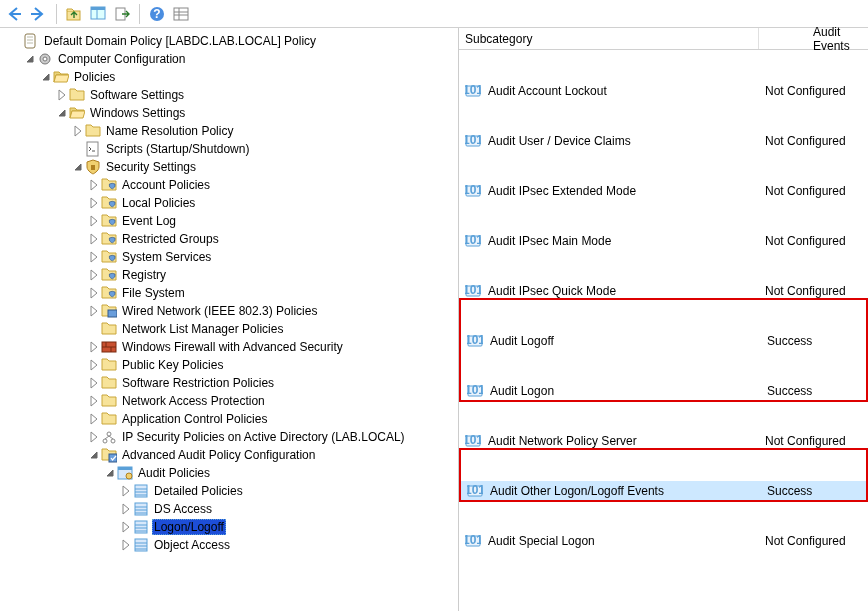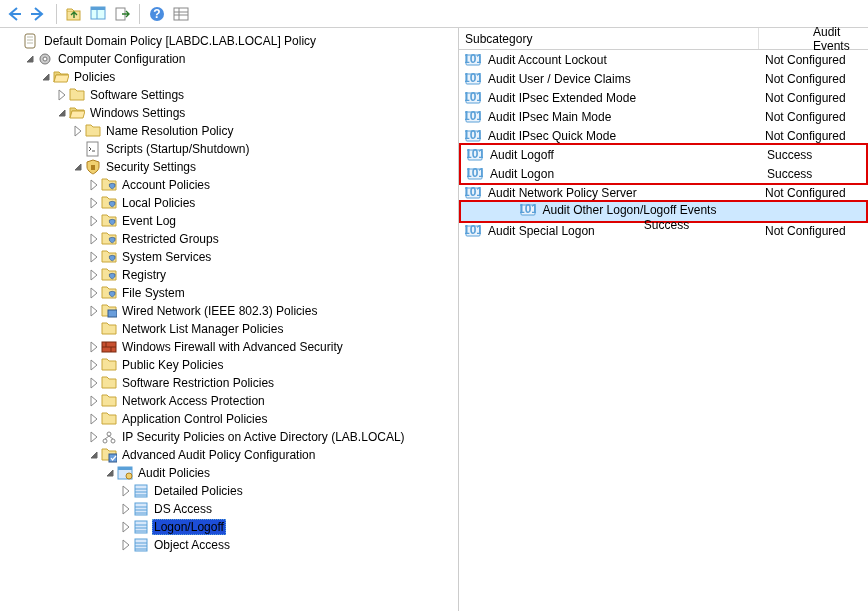--- a/index.html
+++ b/index.html
@@ -19,22 +19,22 @@
   .tlabel { padding:0 2px; }
   .tsel .tlabel { background:#1d4ed8; border:1px dotted #5aa0d8; padding:0 1px; }
   
   .list-panel { flex:1; display:flex; flex-direction:column; }
   .list-header { display:flex; align-items:center; height:22px; border-bottom:1px solid #d0d0d0;gap:48px; }
   .col { padding:0 6px; display:flex; align-items:center; height:100%; border-right:1px solid #e0e0e0; }
   .col.last{border-right:none;}
   .col-sub { width: 300px; flex:none; }
   .col-ae  { flex:1; }
   .list-body { flex:1; overflow:auto; }
-  .lrow { display:flex; align-items:center; height:19px; }
-  .lrow.selected { background:#cde8ff;flex-direction:column; }
+  .lrow { display:flex; align-items:center; height:19px;margin-top:31px; }
+  .lrow.selected { background:#cde8ff; }
   .lcell-sub { width: 300px; flex:none; display:flex; align-items:center; padding-left:6px; gap:4px; }
   .lcell-ae { flex:1; padding-left:6px; }
   .hl { border:2px solid #d00; margin:-2px 0; position:relative; z-index:1;}
   .hl2 { border:2px solid #d00; margin:-2px 0; }
 </style>
 </head>
 <body>
 
 <svg width="0" height="0" style="position:absolute">
   <defs>

